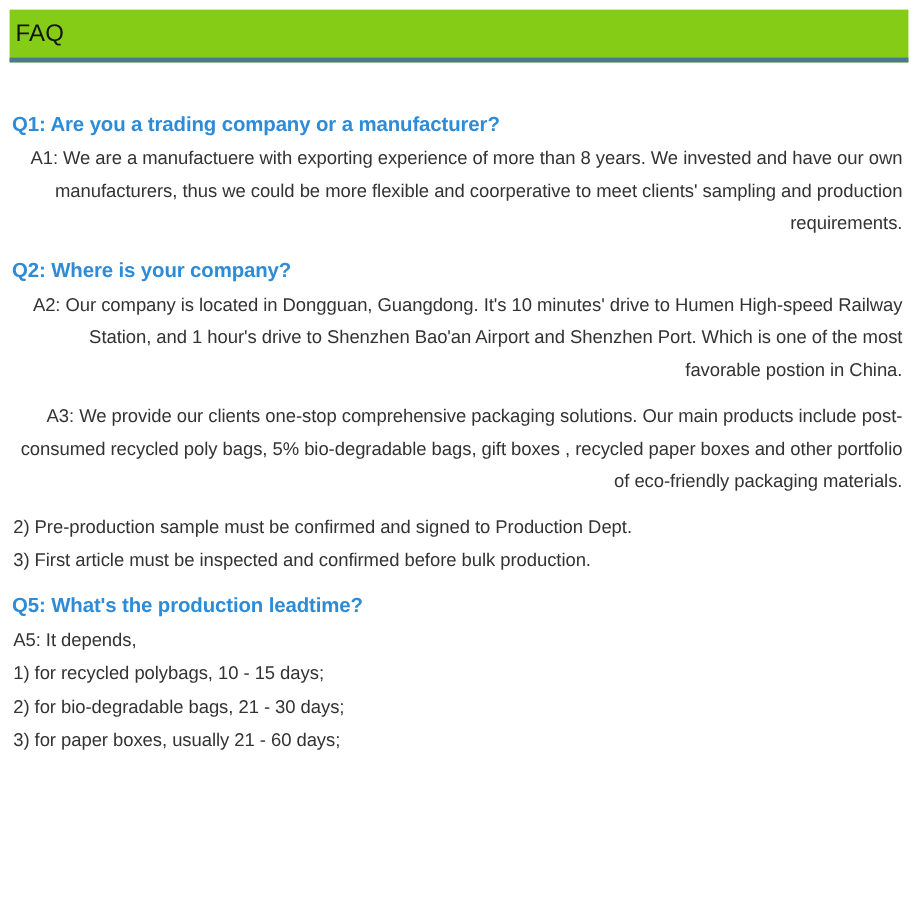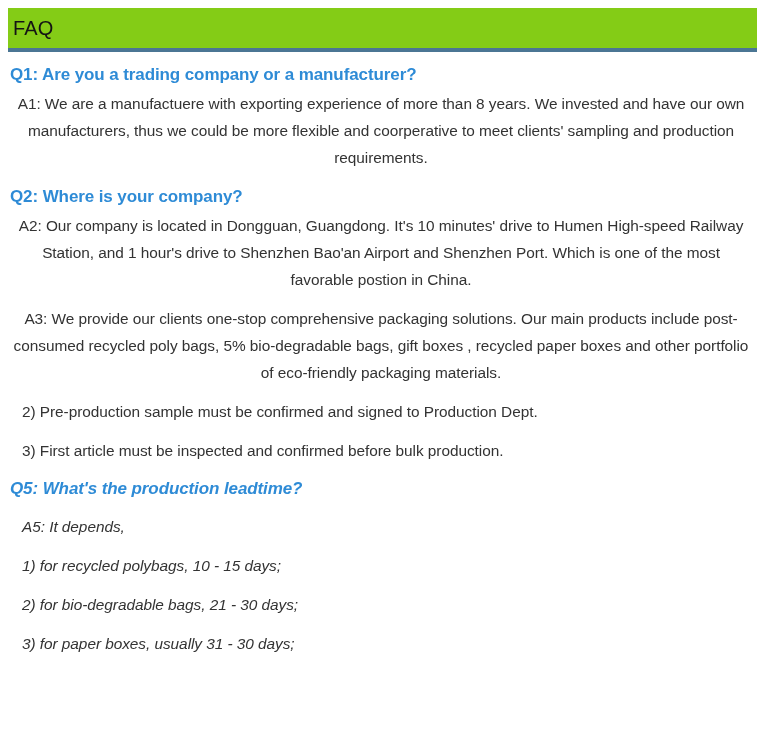--- a/index.html
+++ b/index.html
@@ -66,38 +66,38 @@
     margin: 0 0 3px 0;
     letter-spacing: -0.1px;
   }
 
   .faq-answer {
     font-size: 15.4px;
     line-height: 27px;
     color: #333333;
     margin: 0;
     letter-spacing: -0.05px;
-    text-align: center;
+    text-align: right;
   }
 
   .faq-answer-line {
     font-size: 15.4px;
     line-height: 27px;
     color: #333333;
-    margin: 12px;
+    margin: 1px;
     letter-spacing: -0.05px;
     white-space: nowrap;
   }
 
   
-  .gap-q1 { margin-bottom: 13px; }
+  .gap-q1 { margin-bottom: 13px; margin-top: 29px; }
   .gap-q2 { margin-bottom: 12px; }
   .gap-q3 { margin-bottom: 11px; }
   .gap-q4 { margin-bottom: 11px; }
-  .gap-q5 { margin-bottom: 0; font-style: italic; }
+  .gap-q5 { margin-bottom: 0; }
 </style>
 </head>
 <body>
 
 <div class="page">
 
   <div class="faq-banner">
     <div class="faq-banner-title">FAQ</div>
   </div>
 
@@ -120,17 +120,17 @@
     <div class="faq-item gap-q4">
       <p class="faq-answer-line">2) Pre-production sample must be confirmed and signed to Production Dept.</p>
       <p class="faq-answer-line">3) First article must be inspected and confirmed before bulk production.</p>
     </div>
 
     <div class="faq-item gap-q5">
       <div class="faq-question">Q5: What's the production leadtime?</div>
       <p class="faq-answer-line">A5: It depends,</p>
       <p class="faq-answer-line">1) for recycled polybags, 10 - 15 days;</p>
       <p class="faq-answer-line">2) for bio-degradable bags, 21 - 30 days;</p>
-      <p class="faq-answer-line">3) for paper boxes, usually 31 - 30 days;</p>
+      <p class="faq-answer-line">3) for paper boxes, usually 21 - 60 days;</p>
     </div>
 
   </div>
 </div>
 
 </body></html>

